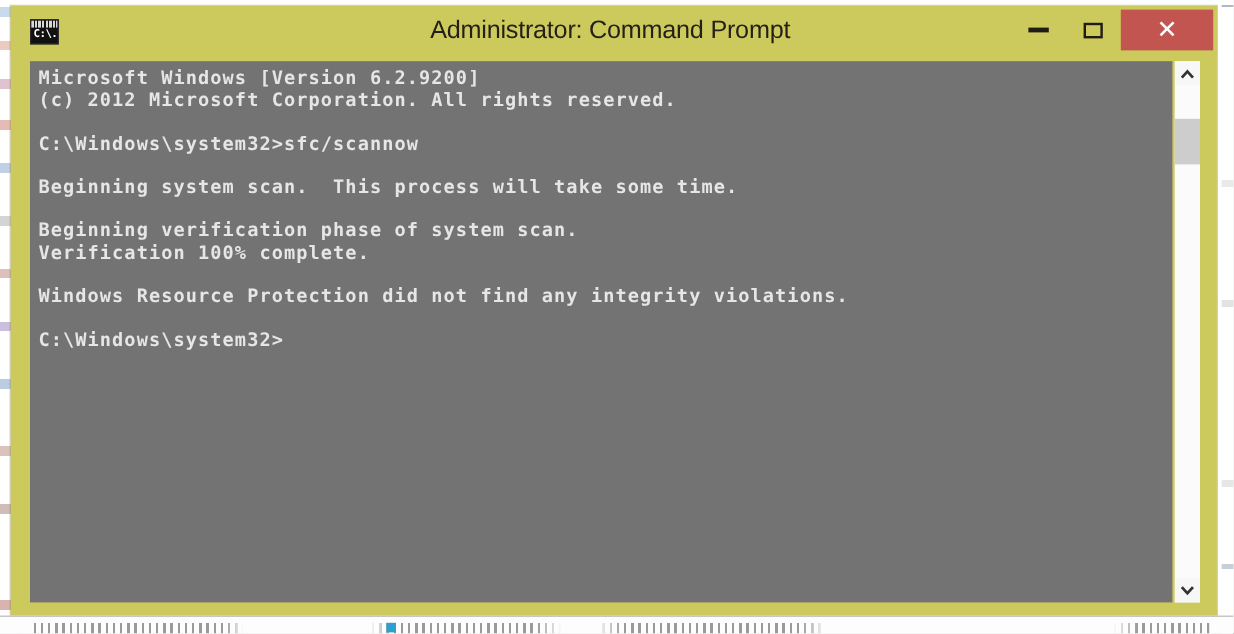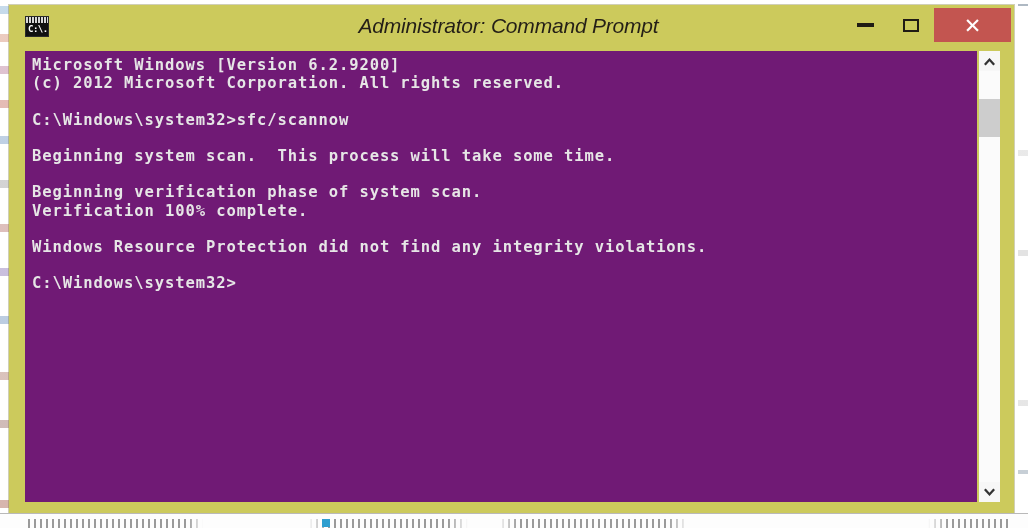--- a/index.html
+++ b/index.html
@@ -189,21 +189,20 @@
   #window-title {
     flex: 1;
     text-align: center;
     font-size: 21px;
     font-weight: 400;
     color: #241f17;
     letter-spacing: -0.2px;
     padding-right: 6px;
     white-space: nowrap;
     font-family: "Liberation Sans", sans-serif;
-    font-style: italic;
   }
   #window-controls {
     position: absolute;
     right: 3px;
     top: 3px;
     display: flex;
     align-items: stretch;
     height: 34px;
   }
   .win-btn {
@@ -351,21 +350,21 @@
         <span class="glyph-max"></span>
       </button>
       <button id="close-button" style="background: rgb(195, 85, 80);">
         <span class="glyph-close">✕</span>
       </button>
     </div>
   </div>
 
   <div id="console-frame" style="background: rgb(204, 202, 92);">
 
-    <div id="console-screen" style="background: #701a75;">
+    <div id="console-screen" style="background: #737373;">
       <pre id="console-text" style="color: rgb(230, 230, 230);">Microsoft Windows [Version 6.2.9200]
 (c) 2012 Microsoft Corporation. All rights reserved.
 
 C:\Windows\system32&gt;sfc/scannow
 
 Beginning system scan.  This process will take some time.
 
 Beginning verification phase of system scan.
 Verification 100% complete.
 

